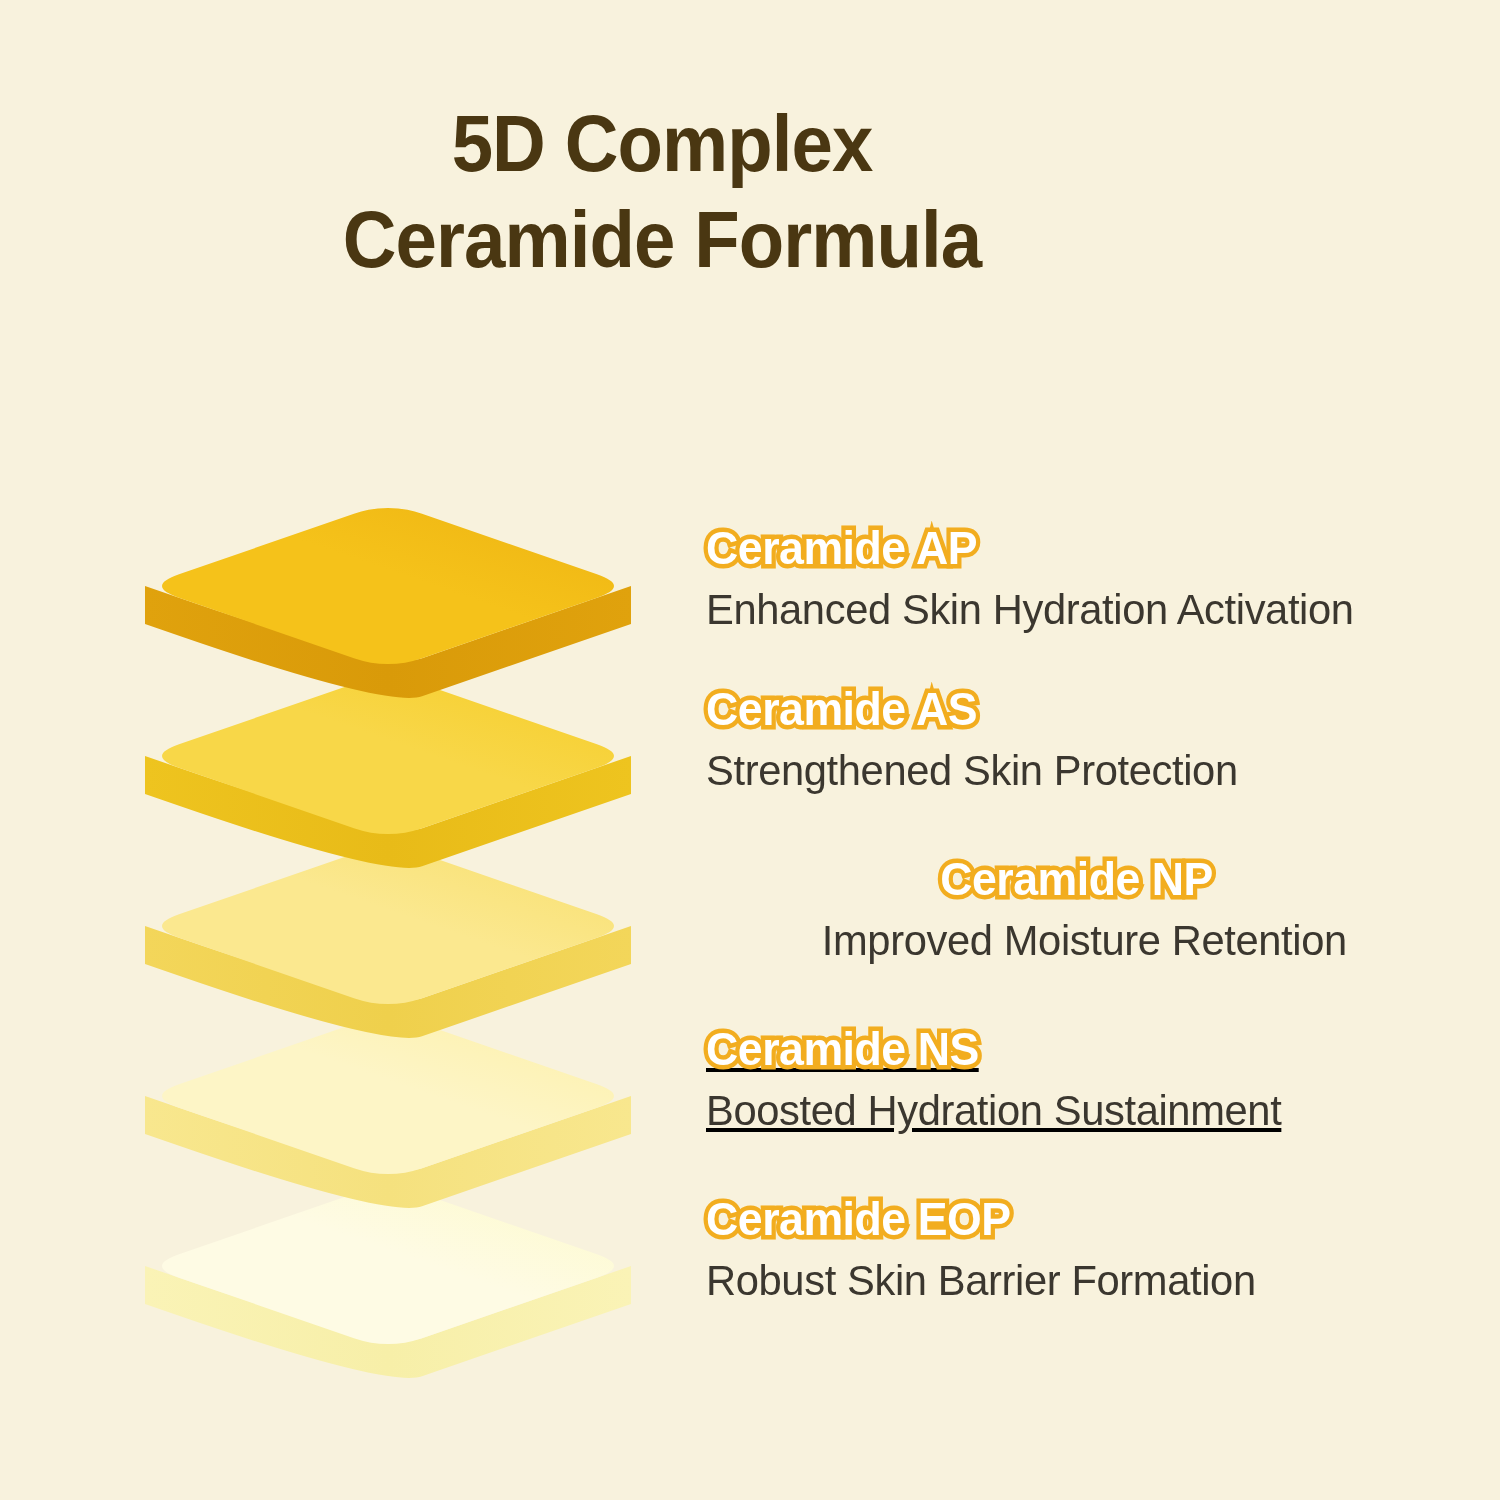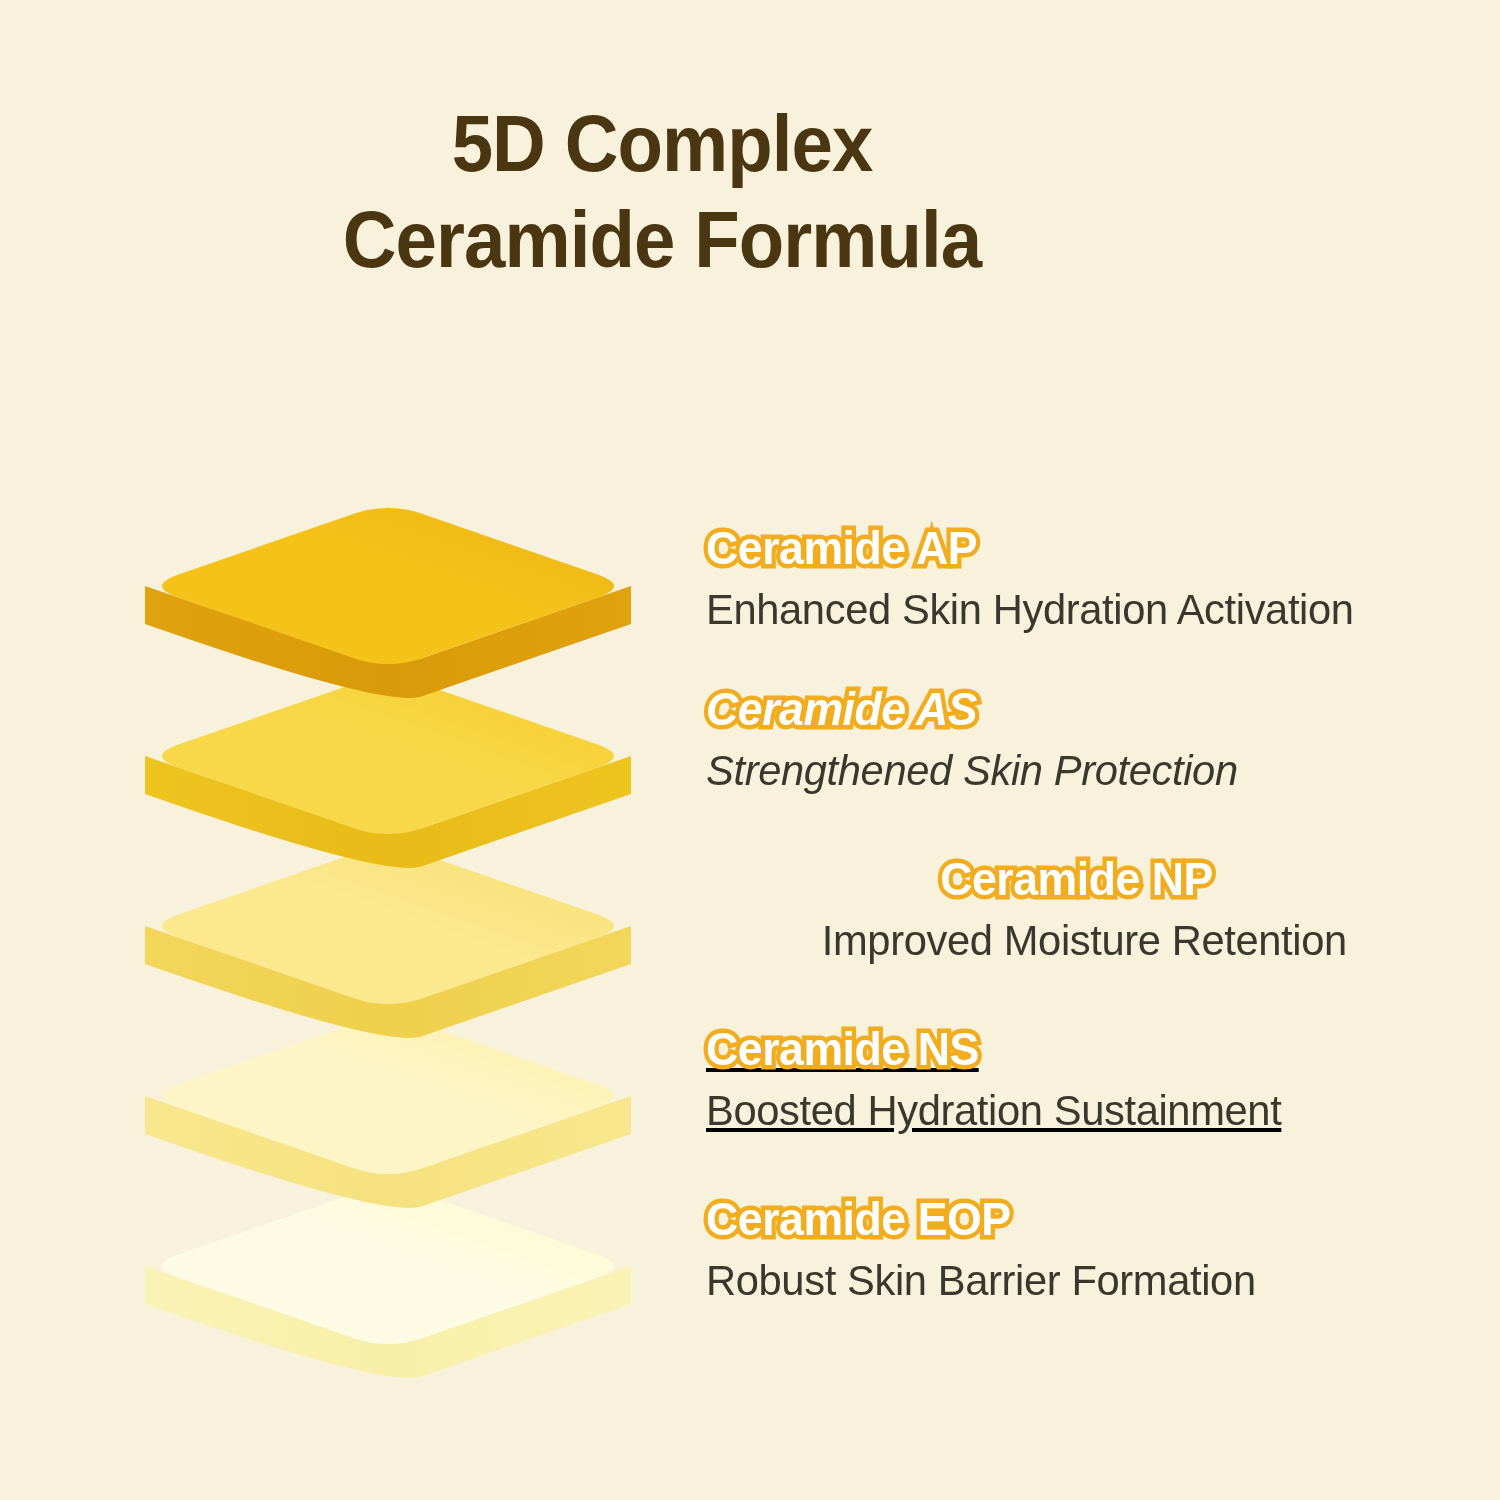--- a/index.html
+++ b/index.html
@@ -192,21 +192,21 @@
     </div>
 </div>
 
 <div class="items">
 
   <div class="item" style="top:520px;">
     <div class="item-title" style="color: rgb(255, 255, 255); -webkit-text-stroke: 9px rgb(242, 173, 31);">Ceramide AP</div>
     <div class="item-sub" style="color: rgb(59, 55, 47);">Enhanced Skin Hydration Activation</div>
   </div>
 
-  <div class="item" style="top:681px;font-style:italic;">
+  <div class="item" style="top:681px;">
     <div class="item-title" style="color: rgb(255, 255, 255); -webkit-text-stroke: 9px rgb(242, 173, 31);">Ceramide AS</div>
     <div class="item-sub" style="color: rgb(59, 55, 47);">Strengthened Skin Protection</div>
   </div>
 
   <div class="item" style="top:851px;text-align:center;">
     <div class="item-title" style="color: rgb(255, 255, 255); -webkit-text-stroke: 9px rgb(242, 173, 31);">Ceramide NP</div>
     <div class="item-sub" style="color: rgb(59, 55, 47);">Improved Moisture Retention</div>
   </div>
 
   <div class="item" style="top:1021px;text-decoration:underline;">

